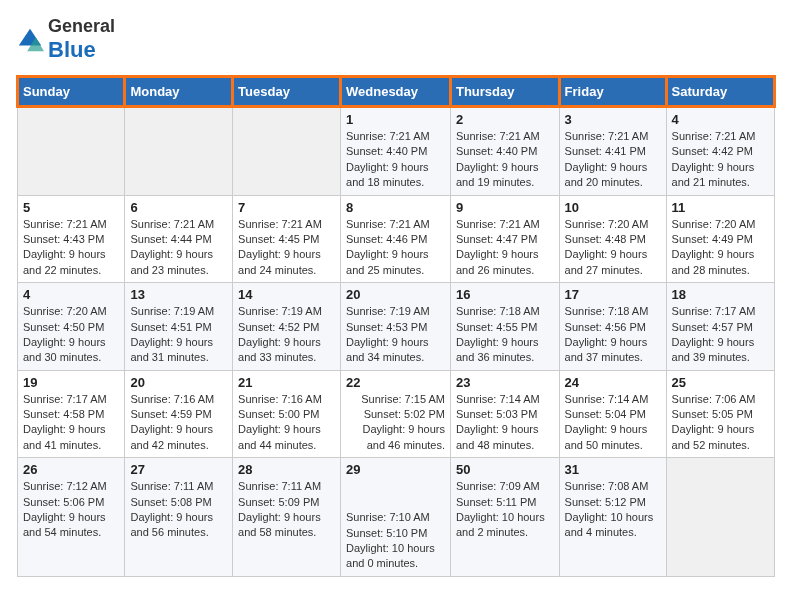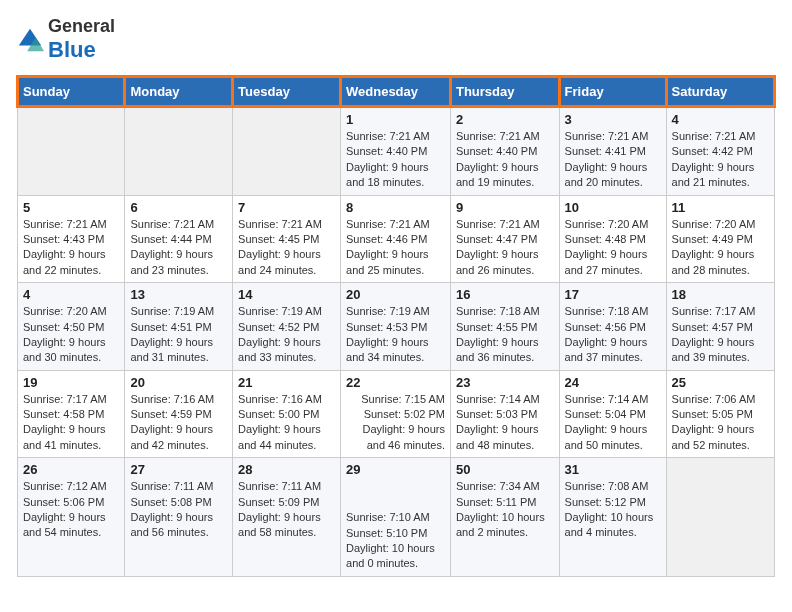--- a/index.html
+++ b/index.html
@@ -319,21 +319,21 @@
         </td>
         <td>
           <div class="day-number">29</div>
           <div class="day-info" style="white-space: pre-line; margin-top: 33px;">Sunrise: 7:10 AM
 Sunset: 5:10 PM
 Daylight: 10 hours
 and 0 minutes.</div>
         </td>
         <td>
           <div class="day-number">50</div>
-          <div class="day-info" style="white-space: pre-line;">Sunrise: 7:34 AM
+          <div class="day-info" style="white-space: pre-line;">Sunrise: 7:09 AM
 Sunset: 5:11 PM
 Daylight: 10 hours
 and 2 minutes.</div>
         </td>
         <td>
           <div class="day-number">31</div>
           <div class="day-info" style="white-space: pre-line;">Sunrise: 7:08 AM
 Sunset: 5:12 PM
 Daylight: 10 hours
 and 4 minutes.</div>

